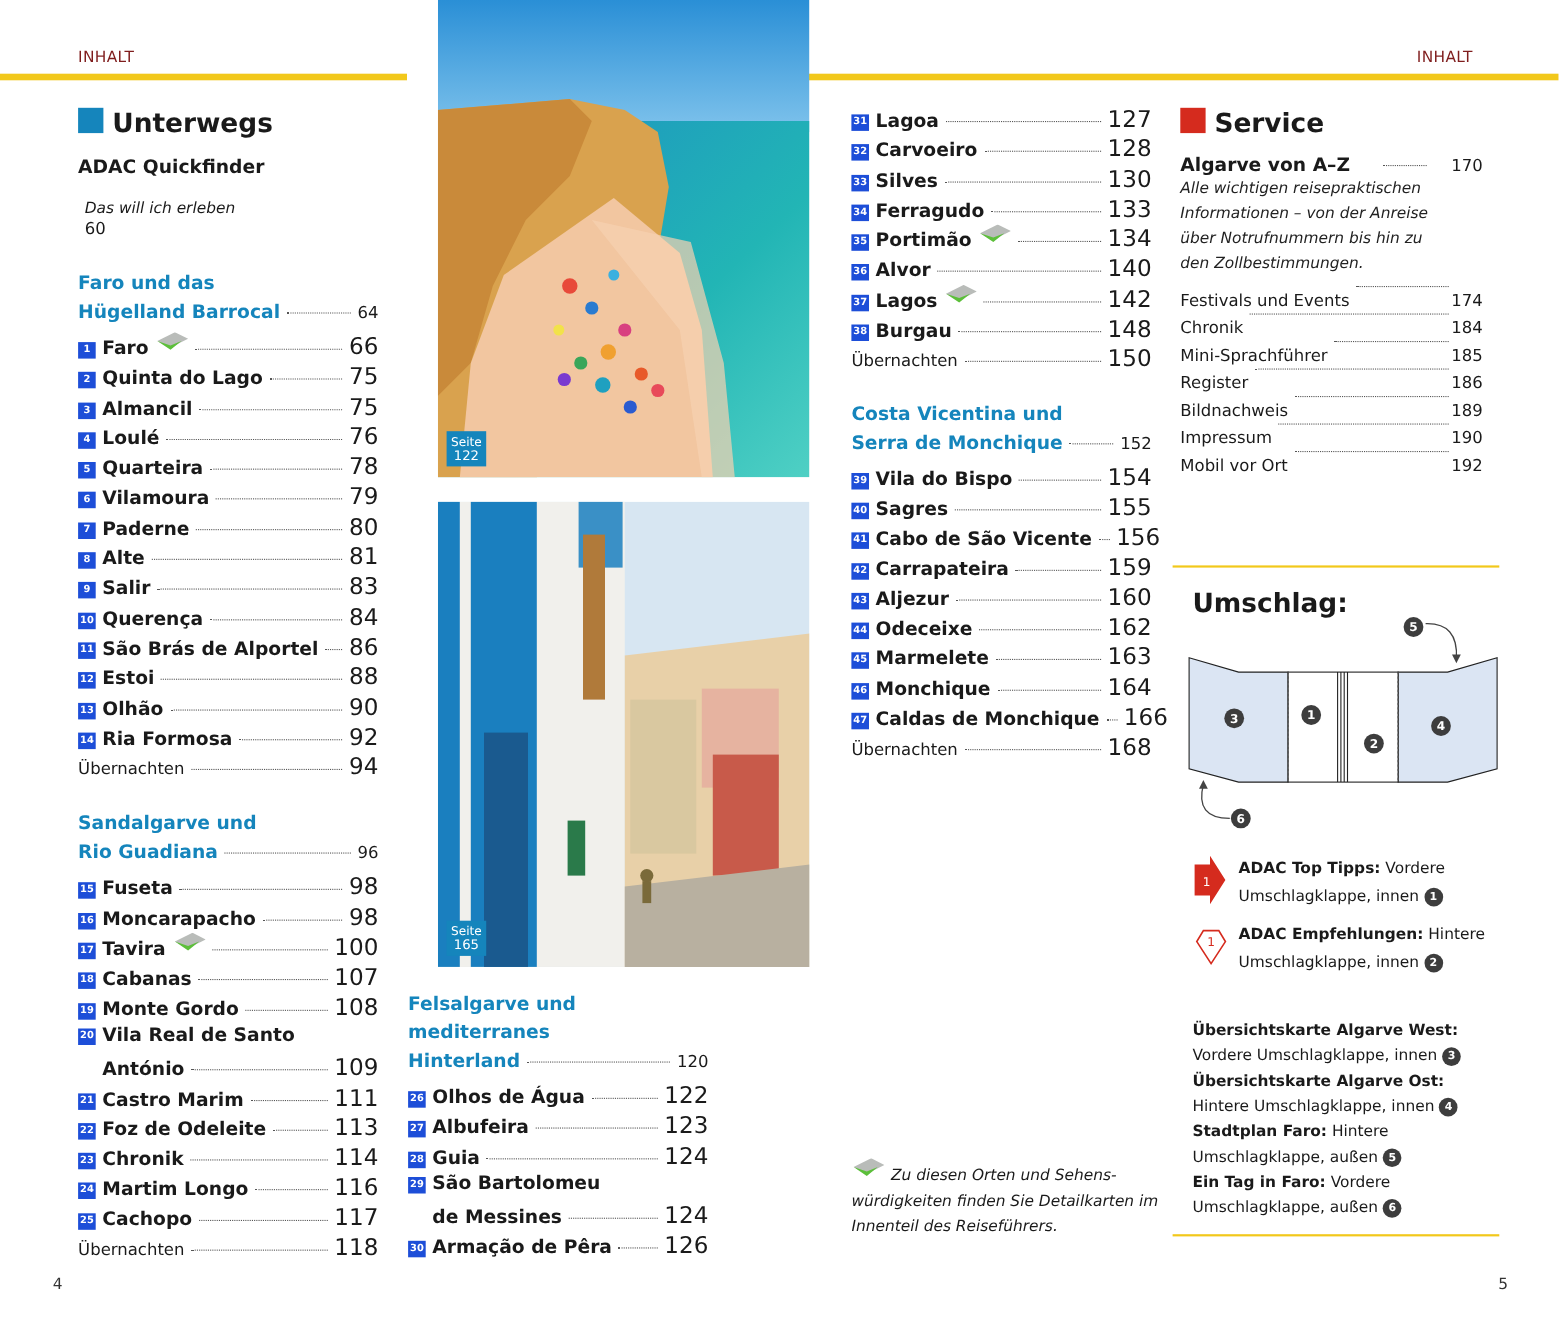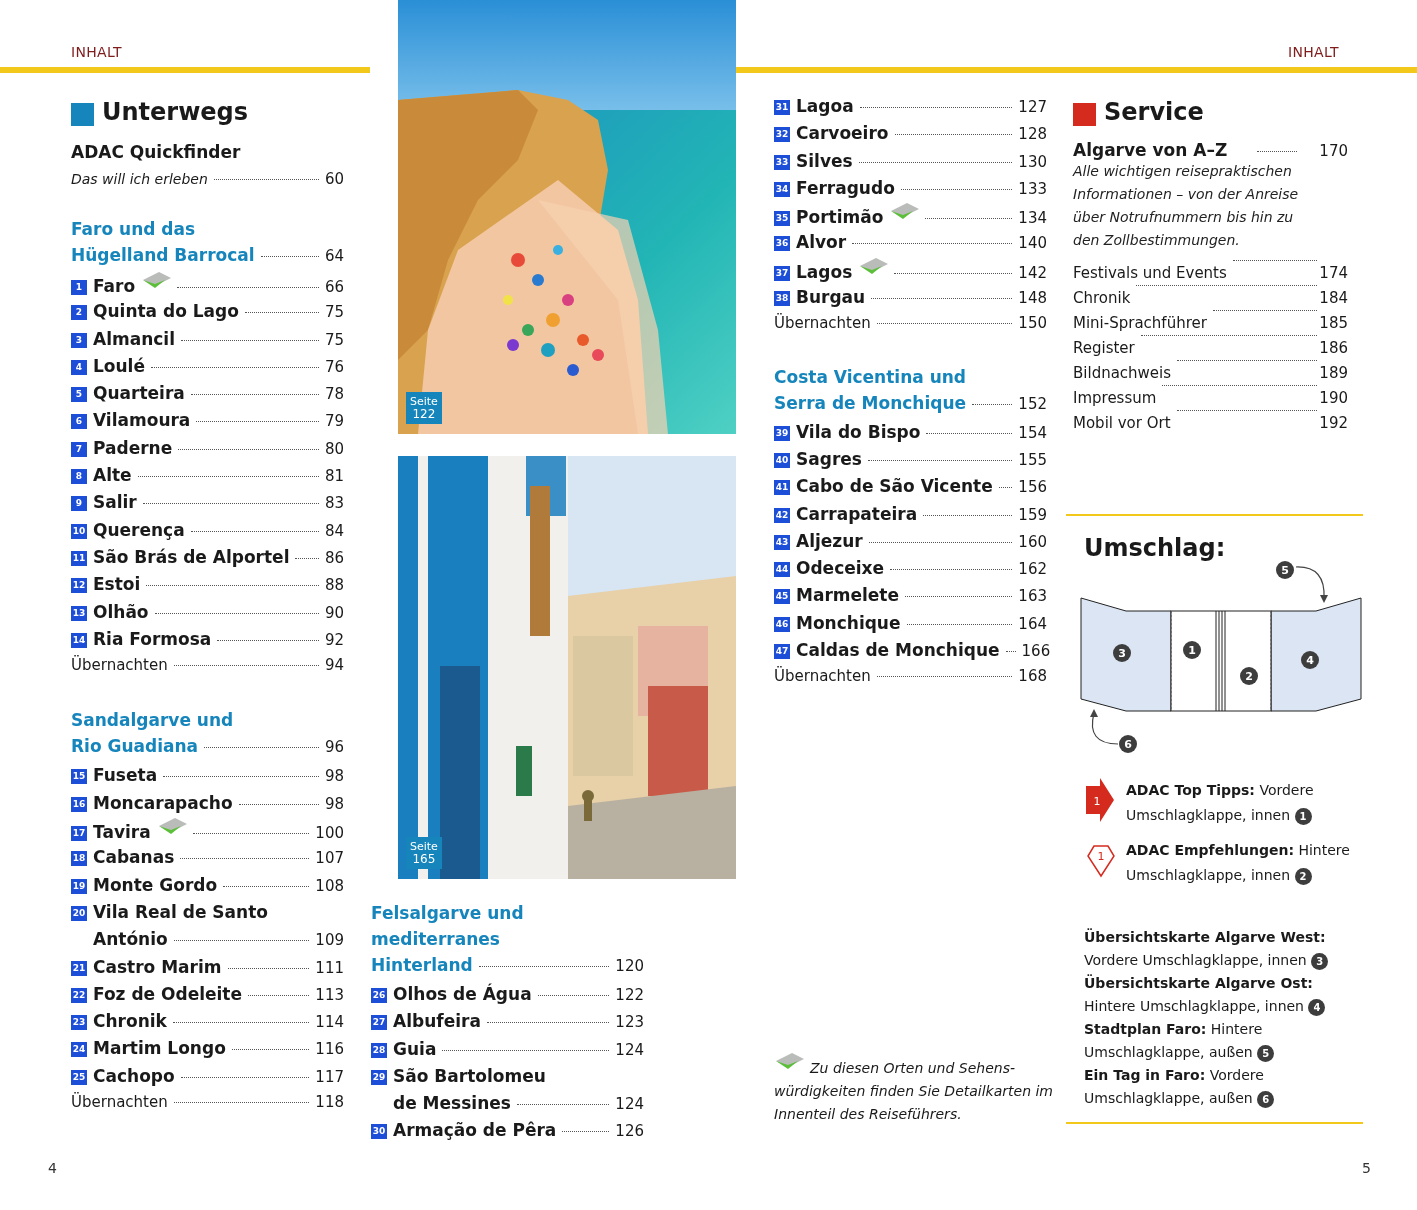--- a/index.html
+++ b/index.html
@@ -7,28 +7,28 @@
   body { position: relative; font-family: "DejaVu Sans", "Liberation Sans", sans-serif; color: #1a1a1a; }
 
   .yellow-bar { position: absolute; top: 67px; height: 6px; background: #f2c81b; }
   .inhalt-label { position: absolute; top: 44px; font-size: 14px; font-weight: normal; color: #7f1d1d; letter-spacing: 0.3px; }
 
   .photo { position: absolute; overflow: hidden; margin-left: 28px; }
   .seite-badge { position: absolute; left: 8px; background: #1585bc; color: #fff; font-size: 11px; line-height: 13px; text-align: center; padding: 3px 4px; }
   .seite-badge .num { font-size: 12px; display: block; }
 
   .col { position: absolute; }
-  .section-head { display: flex; align-items: flex-end; gap: 8px; font-size: 24px; font-weight: bold; color: #1a1a1a; }
+  .section-head { display: flex; align-items: flex-start; gap: 8px; font-size: 24px; font-weight: bold; color: #1a1a1a; }
   .section-head .sq { width: 23px; height: 23px; display: inline-block; }
 
   .toc-row { display: flex; align-items: baseline; height: 27.3px; white-space: nowrap; }
   .toc-row .num-badge { display: inline-block; width: 16px; height: 15px; background: #1d4ed8; color: #fff; font-size: 9px; text-align: center; line-height: 15px; margin-right: 6px; flex-shrink: 0; position: relative; top: -2px; font-weight: bold; }
   .toc-row .name { font-size: 17px; font-weight: bold; }
   .toc-row .dots { flex: 1; border-bottom: 1.5px dotted #555; margin: 0 6px; position: relative; top: -4px; min-width: 10px; }
-  .toc-row .pg { font-size: 15px; }
+  .toc-row .pg { font-size: 21px; }
   .toc-row.plain .name { font-size: 15px; font-weight: normal; }
   .toc-row.indent { padding-left: 22px; }
 
   .region-title { color: #1585bc; font-size: 17px; font-weight: bold; line-height: 26px; }
   .region-row { display: flex; align-items: baseline; white-space: nowrap; }
   .region-row .dots { flex: 1; border-bottom: 1.5px dotted #555; margin: 0 6px; position: relative; top: -4px; }
   .region-row .pg { font-size: 15px; color: #1a1a1a; font-weight: normal; }
 
   .map-icon { display: inline-block; width: 30px; height: 18px; position: relative; margin-left: 6px; top: -2px; }
 
@@ -125,21 +125,21 @@
     <span class="num">165</span>
   </div>
 </div>
 
 <div class="col" style="left:71px;top:98px;width:273px;">
   <div class="section-head">
     <span class="sq" style="background:#1585bc;"></span>
     <span>Unterwegs</span>
   </div>
   <div style="margin-top:16px;font-size:17px;font-weight:bold;">ADAC Quickfinder</div>
-  <div class="region-row" style="margin-top:8px;">
+  <div class="region-row" style="margin-top:20px;flex-direction:column;">
     <span style="font-size:14px;font-style:italic;">Das will ich erleben</span>
     <span class="dots"></span>
     <span class="pg">60</span>
   </div>
 
   <div style="margin-top:28px;">
     <div class="region-title">Faro und das</div>
     <div class="region-row">
       <span class="region-title">Hügelland Barrocal</span>
       <span class="dots"></span>

